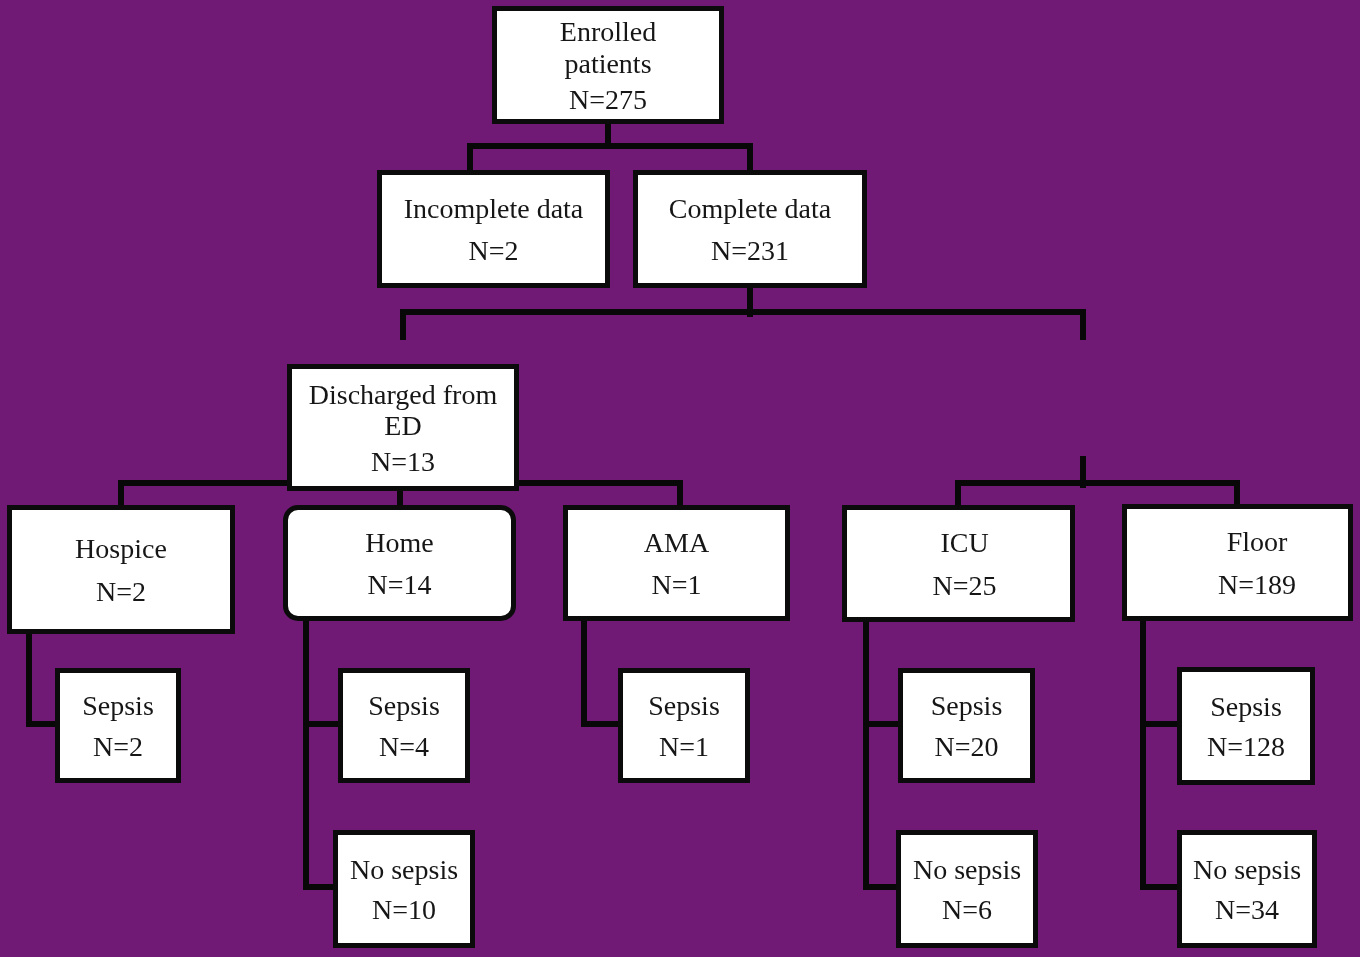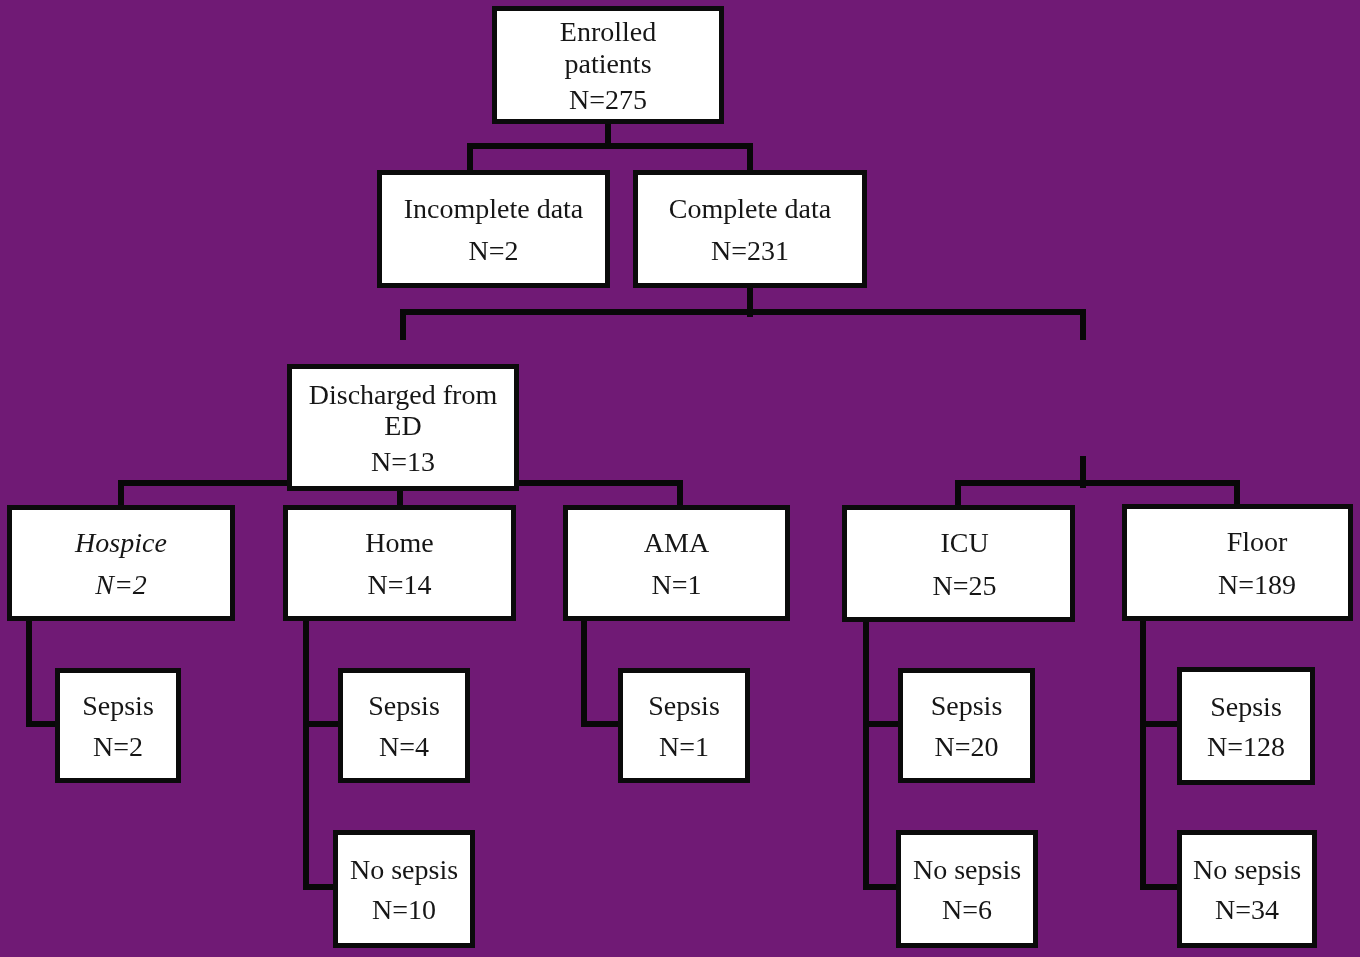--- a/index.html
+++ b/index.html
@@ -38,22 +38,22 @@
   }
   .node .lbl { font-size: 28px; line-height: 1.12; }
   .node .nval { font-size: 28px; line-height: 1.0; }
 
   #n-enrolled        { left: 492px;  top: 6px;   width: 232px; height: 118px; gap: 7px; }
   #n-enrolled .lbl   { max-width: 150px; }
   #n-incomplete      { left: 353px;  top: 170px; width: 233px; height: 118px; margin-left: 24px; }
   #n-complete        { left: 633px;  top: 170px; width: 234px; height: 118px; }
   #n-discharged      { left: 287px;  top: 335px; width: 232px; height: 127px; gap: 7px; margin-top: 29px; }
   #n-admitted        { left: 967px;  top: 335px; width: 233px; height: 126px; }
-  #n-hospice         { left: 7px;    top: 505px; width: 228px; height: 116px; font-style: italic; }
-  #n-home            { left: 283px;  top: 505px; width: 233px; height: 116px; }
+  #n-hospice         { left: 7px;    top: 505px; width: 228px; height: 129px; }
+  #n-home            { left: 283px;  top: 505px; width: 233px; height: 116px; border-radius: 15px; }
   #n-ama             { left: 563px;  top: 505px; width: 227px; height: 116px; }
   #n-icu             { left: 842px;  top: 505px; width: 233px; height: 117px; padding-left: 12px; }
   #n-floor           { left: 1122px; top: 504px; width: 231px; height: 117px; padding-left: 39px; }
   #n-hospice-sepsis  { left: 55px;   top: 668px; width: 126px; height: 115px; gap: 11px; }
   #n-home-sepsis     { left: 338px;  top: 668px; width: 132px; height: 115px; gap: 11px; }
   #n-home-nosepsis   { left: 333px;  top: 830px; width: 142px; height: 118px; gap: 11px; }
   #n-ama-sepsis      { left: 618px;  top: 668px; width: 132px; height: 115px; gap: 11px; }
   #n-icu-sepsis      { left: 898px;  top: 668px; width: 137px; height: 115px; gap: 11px; }
   #n-icu-nosepsis    { left: 896px;  top: 830px; width: 142px; height: 118px; gap: 11px; }
   #n-floor-sepsis    { left: 1177px; top: 667px; width: 138px; height: 118px; gap: 11px; }

